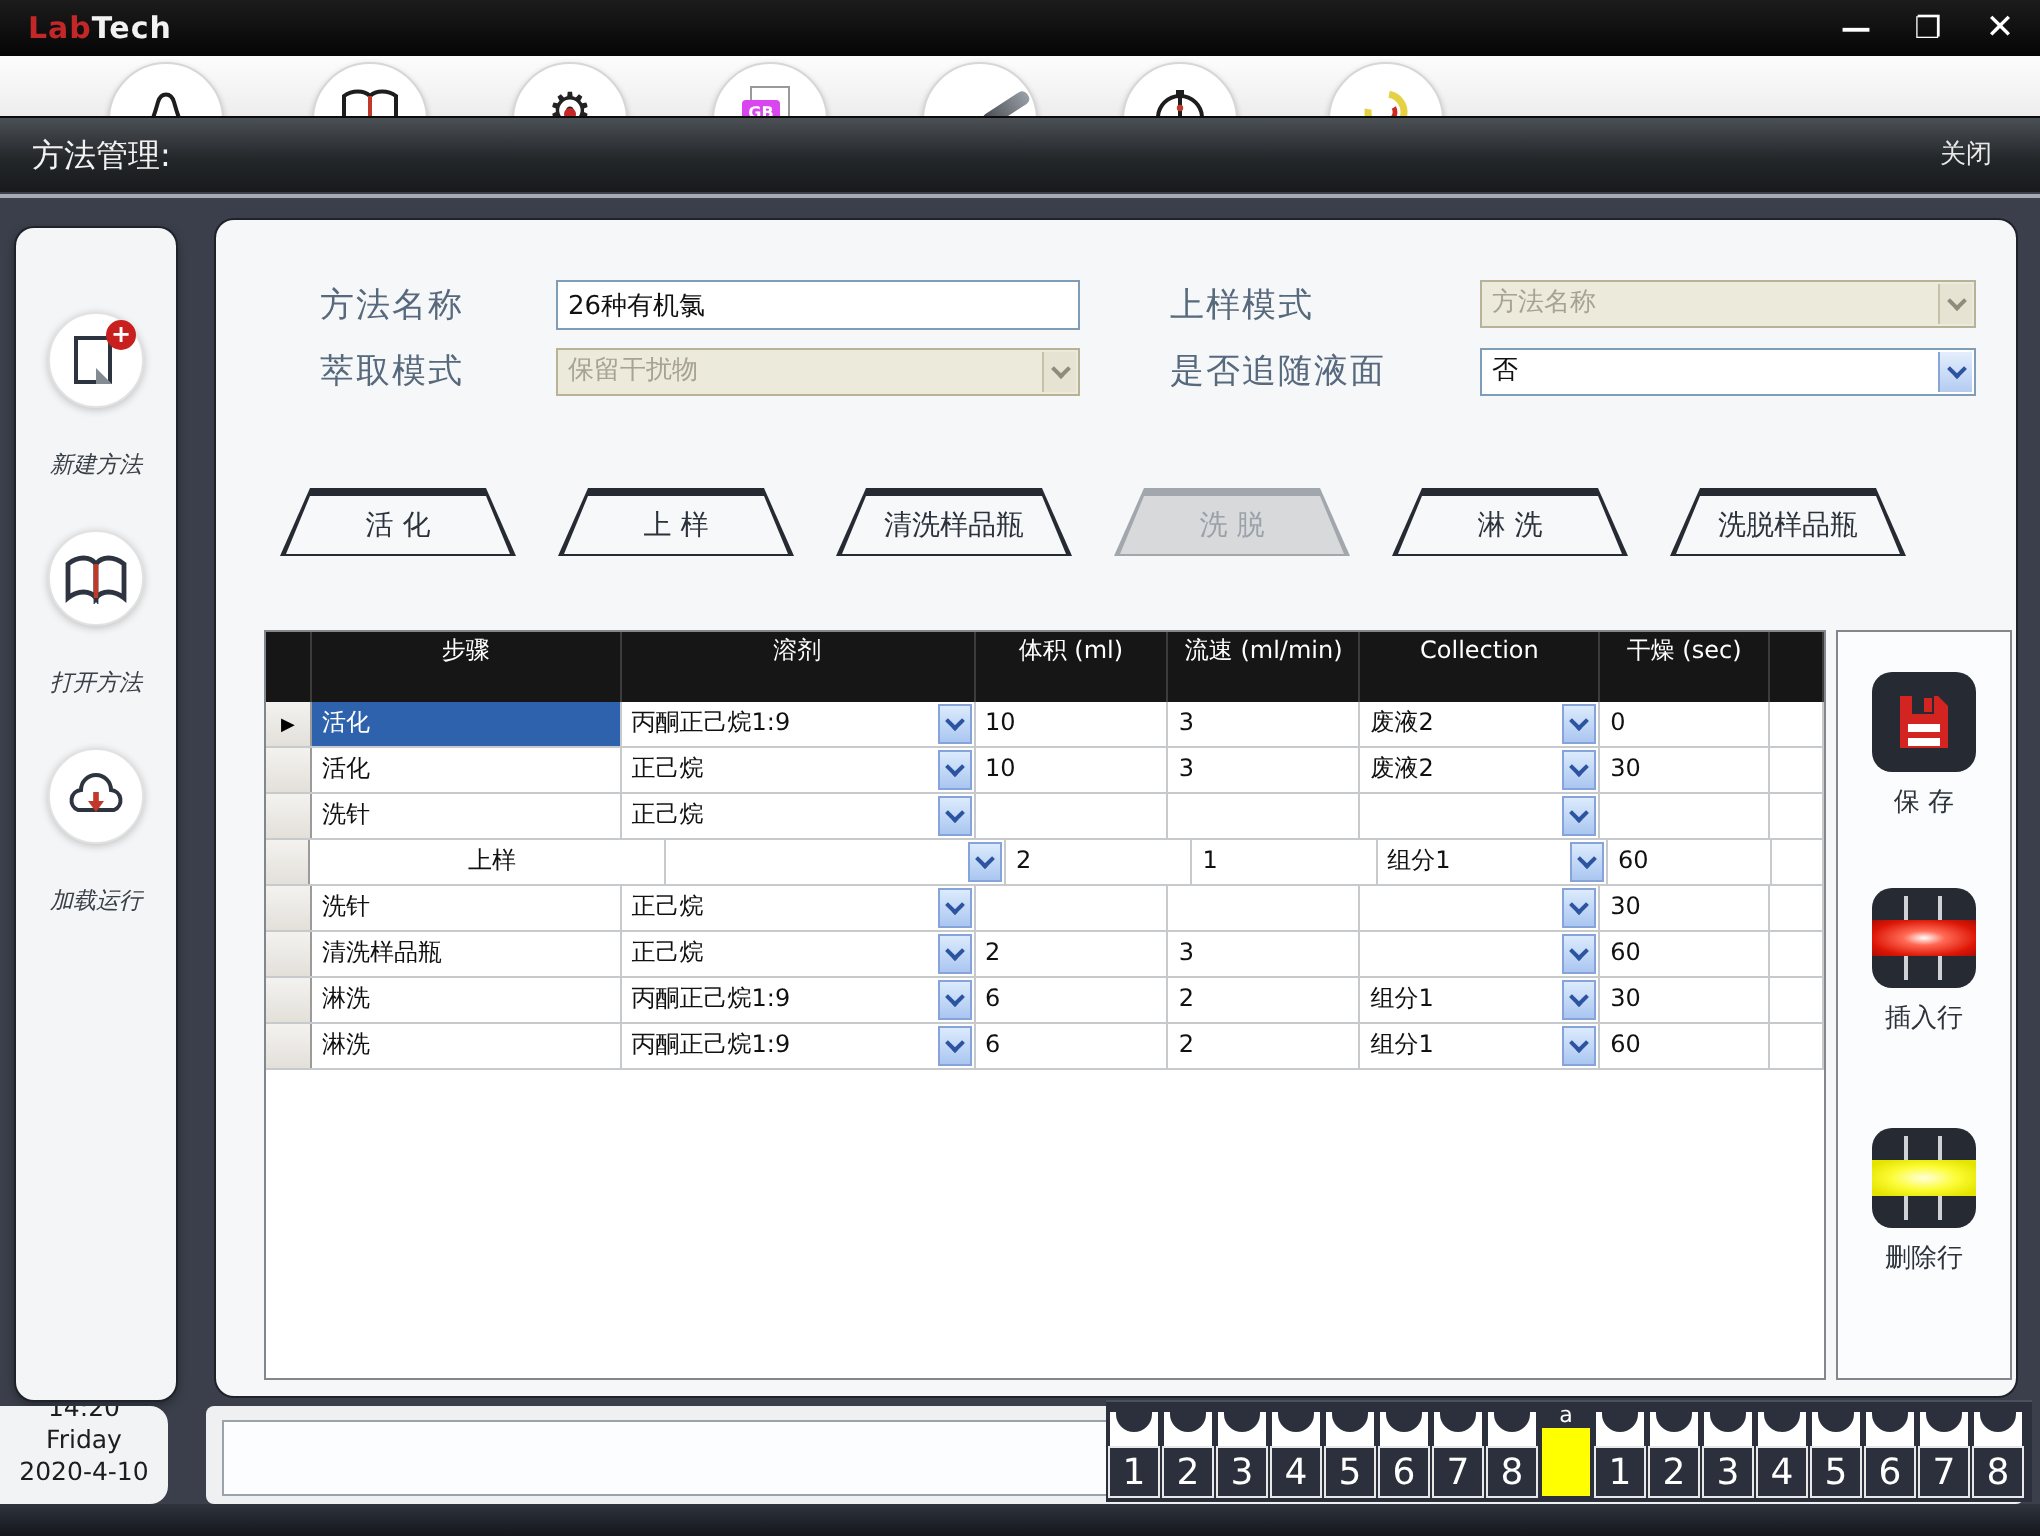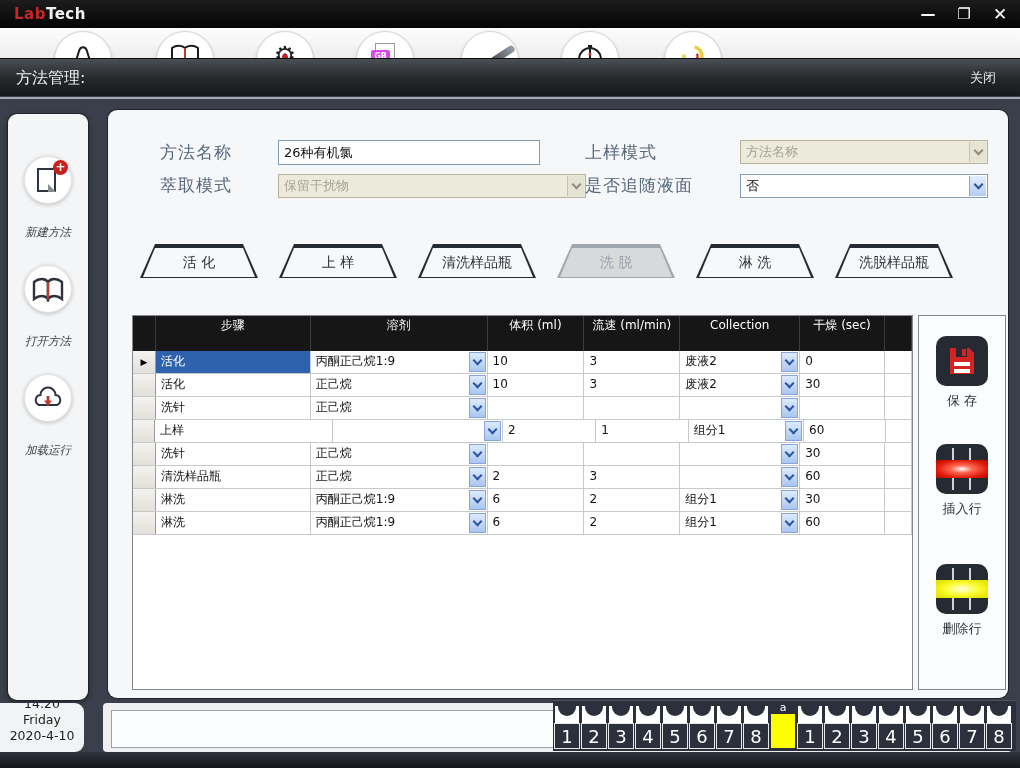--- a/index.html
+++ b/index.html
@@ -192,21 +192,21 @@
     <div class="side-label">加载运行</div>
   </div>
 </div>
 
 <div class="main-panel">
 
   <div class="flabel" style="left:52px;top:31px">方法名称</div>
   <input class="ftext" style="left: 170px; top: 30px; width: 262px;" value="26种有机氯">
 
   <div class="flabel" style="left:52px;top:64px">萃取模式</div>
-  <div class="combo disabled" style="left:170px;top:64px;width:308px">
+  <div class="combo disabled" style="left:170px;top:64px;width:262px">
     <span>保留干扰物</span>
     <div class="cbtn">
         <div class="chev"></div>
       </div>
   </div>
 
   <div class="flabel" style="left:477px;top:31px">上样模式</div>
   <div class="combo disabled" style="left:632px;top:30px;width:248px">
     <span>方法名称</span>
     <div class="cbtn">
@@ -304,21 +304,21 @@
           <div class="td" style="width: 97px;"><span></span></div>
           <div class="td" style="width: 96px;"><span></span></div>
           <div class="td" style="width: 120px;"><span></span><div class="arrowbox">
               <div class="chev"></div>
             </div></div>
           <div class="td" style="width: 85px;"><span></span></div>
           <div class="td" style="width: 27px;"></div>
         </div>
         <div class="trow">
           <div class="td sel" style="width: 23px;"></div>
-          <div class="td" style="width: 185px;"><span>上样</span></div>
+          <div class="td" style="width: 185px; text-align: center;"><span>上样</span></div>
           <div class="td" style="width: 177px;"><span></span><div class="arrowbox">
               <div class="chev"></div>
             </div></div>
           <div class="td" style="width: 97px;"><span>2</span></div>
           <div class="td" style="width: 96px;"><span>1</span></div>
           <div class="td" style="width: 120px;"><span>组分1</span><div class="arrowbox">
               <div class="chev"></div>
             </div></div>
           <div class="td" style="width: 85px;"><span>60</span></div>
           <div class="td" style="width: 27px;"></div>

